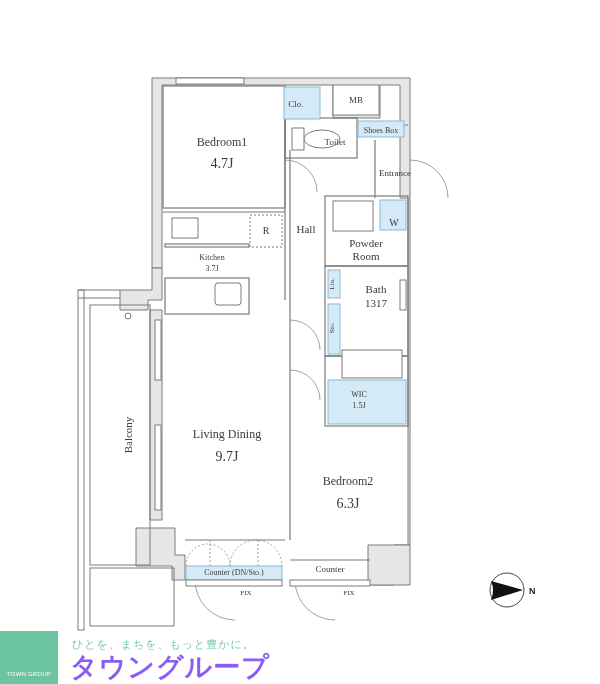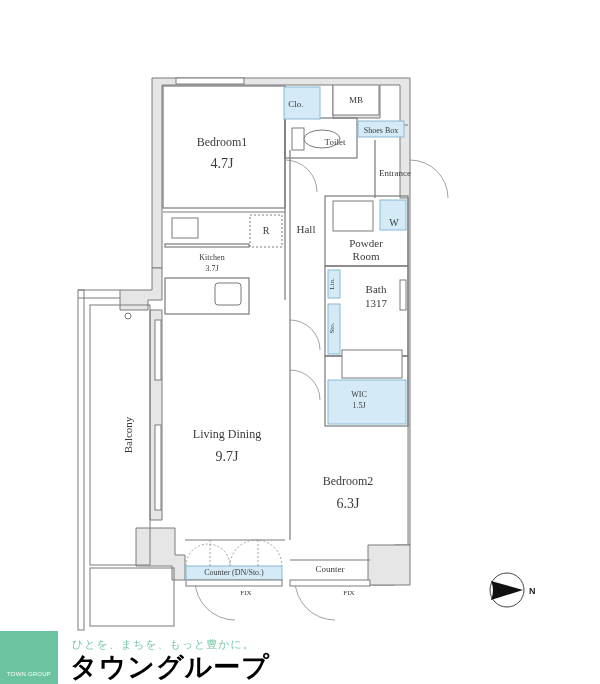--- a/index.html
+++ b/index.html
@@ -2,21 +2,21 @@
 <html><head>
 <meta charset="utf-8">
 <style>
   html,body{margin:0;padding:0;background:#ffffff;}
   body{width:600px;height:684px;position:relative;overflow:hidden;font-family:"Liberation Serif","DejaVu Serif",serif;color:#333;}
   svg{position:absolute;left:0;top:0;}
   .lbl{font-family:"Liberation Serif","DejaVu Serif",serif;fill:#3a3a3a;}
   .logo-box{position:absolute;left:0;top:631px;width:58px;height:53px;background:#6cc3a0;}
   .logo-caption{position:absolute;left:2px;top:671px;width:54px;text-align:center;font-family:"Liberation Sans","DejaVu Sans",sans-serif;font-size:6px;color:#ffffff;letter-spacing:0.2px;}
   .tagline{position:absolute;left:72px;top:637px;font-family:"DejaVu Sans",sans-serif;font-size:11px;color:#79c8a8;letter-spacing:1px;}
-  .brand{position:absolute;left:70px;top:649px;font-family:"DejaVu Sans",sans-serif;font-size:27px;color:#000000;letter-spacing:1px;font-weight:bold;}
+  .brand{position:absolute;left:70px;top:649px;font-family:"DejaVu Sans",sans-serif;font-size:27px;color:#8b5cf6;letter-spacing:1px;font-weight:bold;}
 </style>
 </head>
 <body>
 
 <svg width="600" height="684" viewBox="0 0 600 684">
 
   <g fill="#e6e6e6" stroke="#7a7a7a" stroke-width="1">
     <path d="M152 78 L410 78 L410 545 L394 545 L394 585 L372 585 L372 548 L408 548 L408 198 L400 198 L400 85 L380 85 L380 118 L333 118 L333 85 L162 85 L162 268 L152 268 Z"></path>
     <path d="M152 268 L162 268 L162 300 L148 300 L148 310 L120 310 L120 290 L152 290 Z"></path>
     <path d="M150 310 L162 310 L162 520 L150 520 Z"></path>

